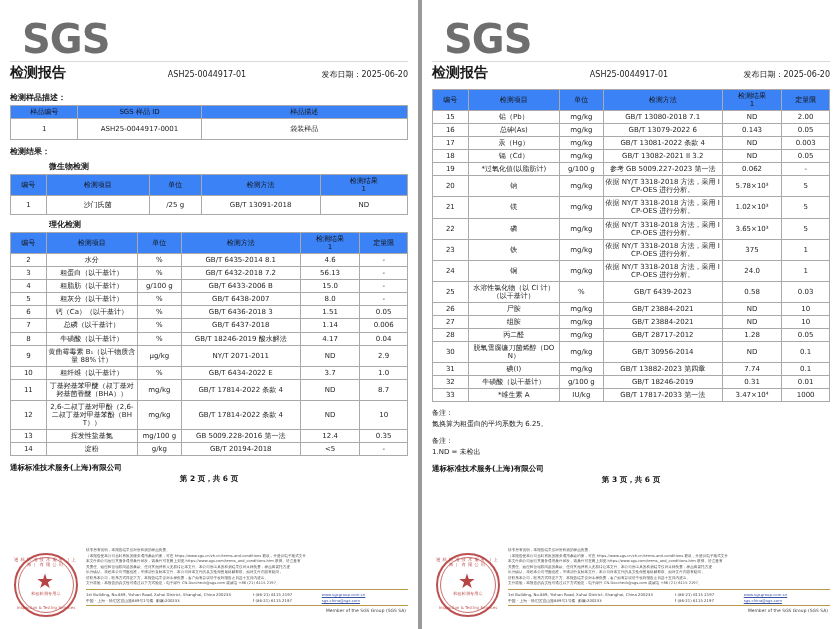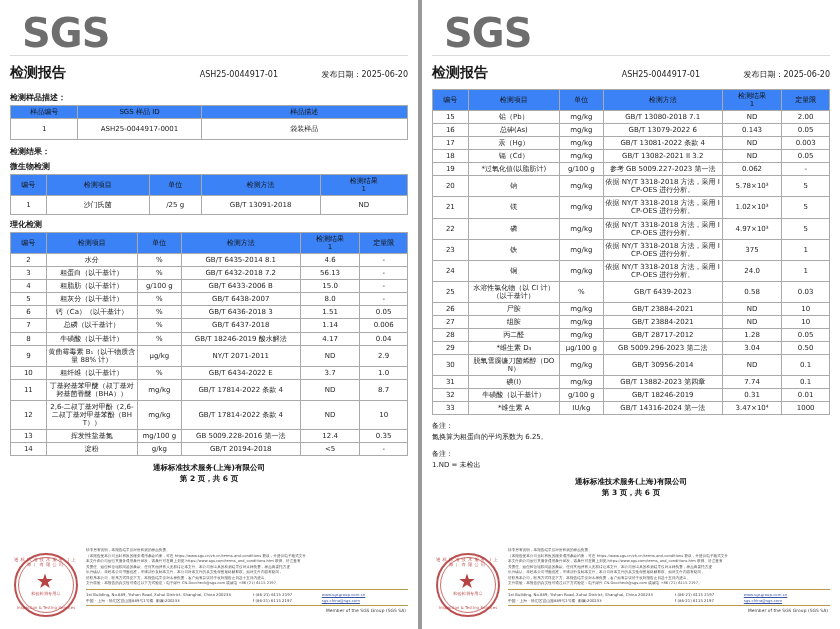--- a/index.html
+++ b/index.html
@@ -8,45 +8,45 @@
     background:#9a9a9a;
     font-family:"DejaVu Sans","Liberation Sans",sans-serif;
     overflow:hidden;
   }
   .spread{display:flex;width:840px;height:629px;}
   .page{
     width:418px;height:629px;
     background:#ffffff;
     position:relative;
     box-sizing:border-box;
-    padding:4px 10px;
+    padding:10px 10px;
     overflow:hidden;
   }
   .page.left{margin-right:4px;}
 
   
   .logo-wrap{padding-top:8px;height:46px;position:relative;}
   .sgs-logo{
     font-family:"DejaVu Sans","Liberation Sans",sans-serif;
     font-weight:bold;font-size:40px;letter-spacing:-1px;
     color:#6e6e6e;line-height:42px;margin-left:12px;
     display:inline-block;
   }
   .logo-rule{
     position:absolute;left:0;right:0;bottom:2px;height:1px;background:#d9d9d9;
   }
   .title-row{
-    display:flex;align-items:baseline;margin-top:6px;height:22px;
+    display:flex;align-items:baseline;height:22px;
   }
   .rep-title{font-size:14px;font-weight:bold;color:#1a1a1a;width:120px;}
-  .rep-no{font-size:8px;color:#222;flex:1;text-align:right;padding-left:6px;}
+  .rep-no{font-size:8px;color:#222;flex:1;text-align:center;padding-left:6px;}
   .rep-date{font-size:8px;color:#222;width:130px;text-align:right;}
 
   .sec-label{font-size:8px;font-weight:bold;color:#1a1a1a;margin:6px 0 2px 0;}
-  .sec-label.sub{font-weight:bold;margin-top:4px;}
+  .sec-label.sub{font-weight:bold;margin-top:4px;margin-left:39px;}
 
   
   table.rep{
     width:100%;border-collapse:collapse;
     table-layout:fixed;
     font-size:7px;color:#1d1d1d;
   }
   table.rep th,table.rep td{
     border:1px solid #aaaaaa;
     padding:2px 1px;
@@ -81,21 +81,21 @@
 
   .s-no{width:17%;}
   .s-id{width:31%;}
   .s-desc{width:52%;}
 
   
   .notes{margin-top:6px;font-size:7px;color:#1d1d1d;line-height:1.5;}
   .notes p{margin:0;}
   .notes .gap{height:7px;}
   .company{
-    text-align:center;font-size:7.5px;font-weight:bold;color:#151515;
+    text-align:left;font-size:7.5px;font-weight:bold;color:#151515;
     margin-top:7px;line-height:1.4;
   }
   .pageno{text-align:center;font-size:7.5px;font-weight:bold;color:#151515;}
 
   .footer{
     position:absolute;left:0;right:0;bottom:0;height:82px;
   }
   .footer-inner{display:flex;padding:0 10px;}
   .stamp{
     width:72px;height:72px;flex:0 0 72px;position:relative;margin-top:2px;
@@ -473,21 +473,21 @@
             <td>mg/kg</td>
             <td>依据 NY/T 3318-2018 方法，采用 ICP-OES 进行分析。</td>
             <td>1.02×10³</td>
             <td>5</td>
           </tr>
           <tr>
             <td>22</td>
             <td>磷</td>
             <td>mg/kg</td>
             <td>依据 NY/T 3318-2018 方法，采用 ICP-OES 进行分析。</td>
-            <td>4.97×10³</td>
+            <td>3.65×10³</td>
             <td>5</td>
           </tr>
           <tr>
             <td>23</td>
             <td>铁</td>
             <td>mg/kg</td>
             <td>依据 NY/T 3318-2018 方法，采用 ICP-OES 进行分析。</td>
             <td>375</td>
             <td>1</td>
           </tr>
@@ -523,28 +523,20 @@
             <td>ND</td>
             <td>10</td>
           </tr>
           <tr>
             <td>28</td>
             <td>丙二醛</td>
             <td>mg/kg</td>
             <td>GB/T 28717-2012</td>
             <td>1.28</td>
             <td>0.05</td>
-          </tr>
-          <tr>
-            <td>29</td>
-            <td>*维生素 D₃</td>
-            <td>μg/100 g</td>
-            <td>GB 5009.296-2023 第二法</td>
-            <td>3.04</td>
-            <td>0.50</td>
           </tr>
           <tr>
             <td>30</td>
             <td>脱氧雪腐镰刀菌烯醇（DON）</td>
             <td>mg/kg</td>
             <td>GB/T 30956-2014</td>
             <td>ND</td>
             <td>0.1</td>
           </tr>
           <tr>
@@ -560,21 +552,21 @@
             <td>牛磺酸（以干基计）</td>
             <td>g/100 g</td>
             <td>GB/T 18246-2019</td>
             <td>0.31</td>
             <td>0.01</td>
           </tr>
           <tr>
             <td>33</td>
             <td>*维生素 A</td>
             <td>IU/kg</td>
-            <td>GB/T 14316-2024 第一法</td>
+            <td>GB/T 17817-2033 第一法</td>
             <td>3.47×10⁴</td>
             <td>1000</td>
           </tr>
         </tbody>
     </table>
 
     <div class="notes">
       <p>备注：</p>
       <p>氮换算为粗蛋白的平均系数为 6.25。</p>
       <div class="gap"></div>

